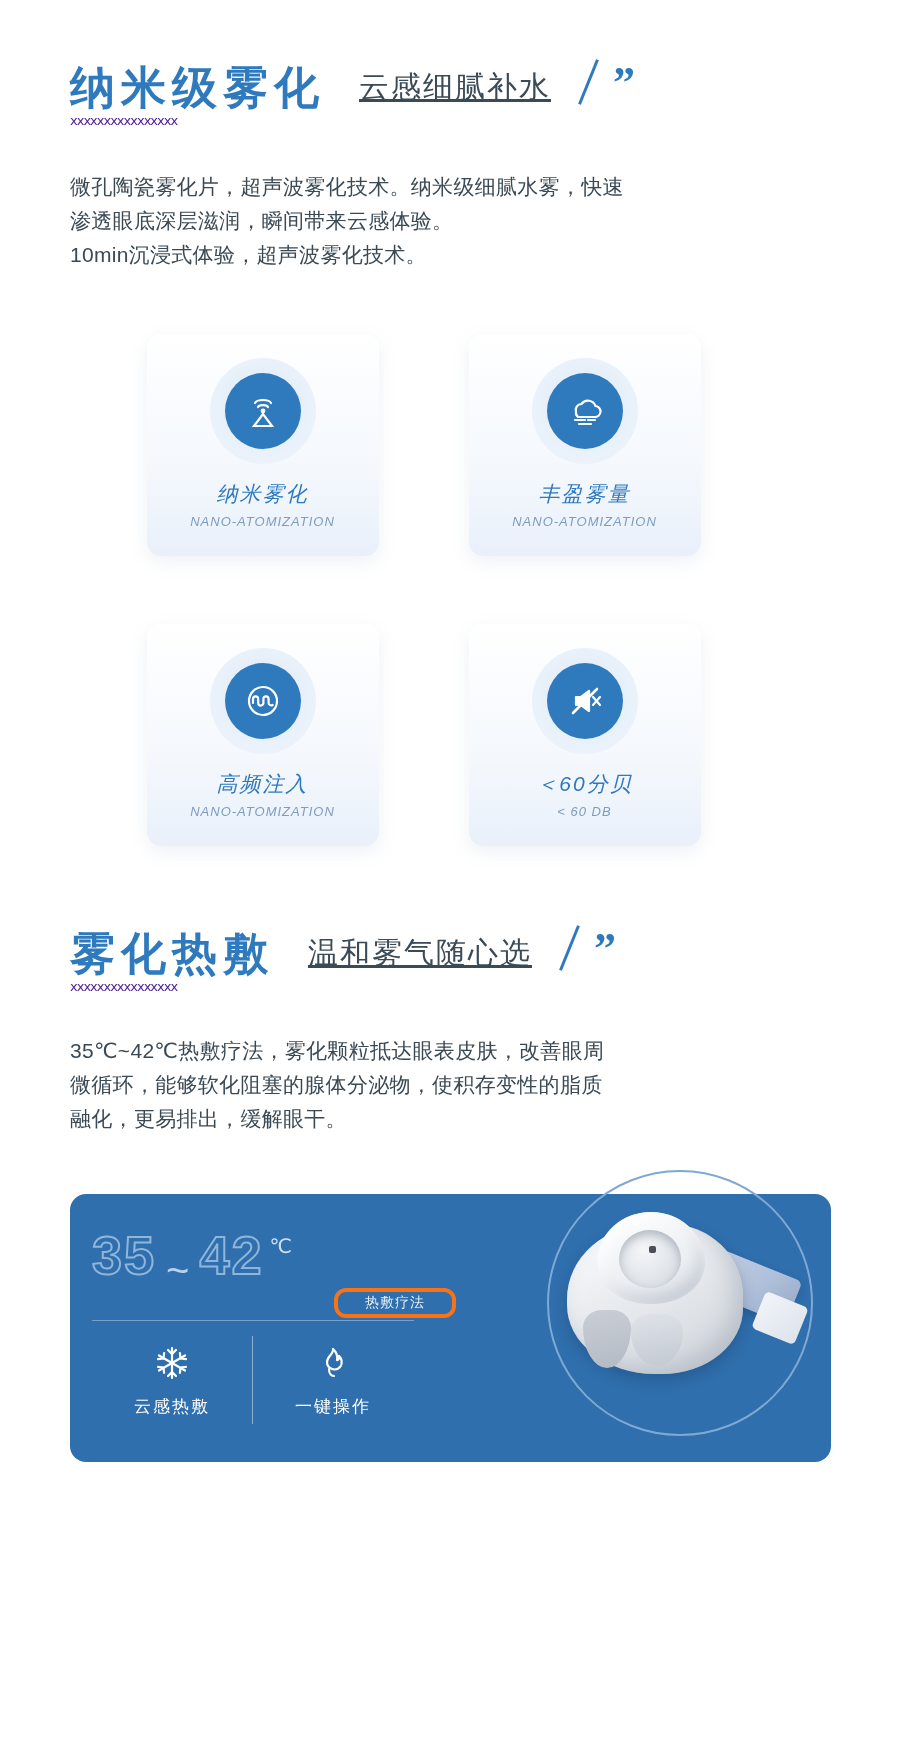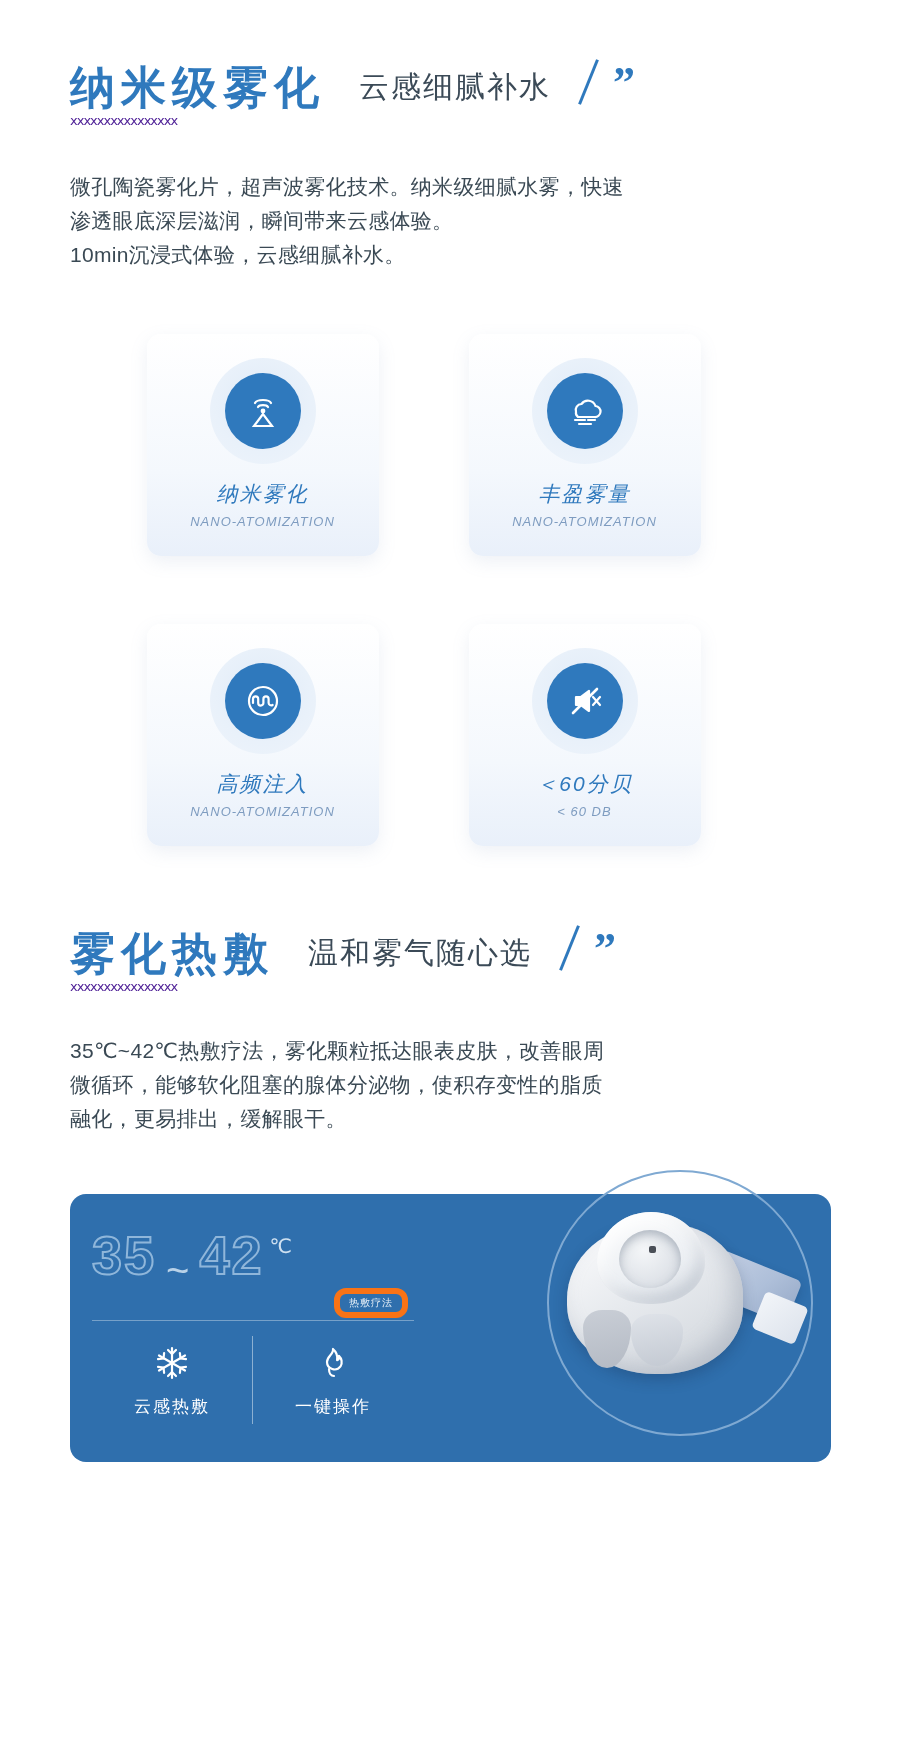--- a/index.html
+++ b/index.html
@@ -40,20 +40,21 @@
     line-height: 1.1;
     white-space: nowrap;
   }
   .head-sub {
     font-size: 30px;
     color: #3b4a57;
     letter-spacing: 2px;
     margin-left: 34px;
     margin-bottom: 4px;
     white-space: nowrap;
+    text-decoration: underline;
   }
   .head-slash {
     margin-left: 22px;
     margin-bottom: 6px;
     width: 34px;
     height: 48px;
     position: relative;
   }
   .head-slash:before {
     content: "";
@@ -198,24 +199,24 @@
   .temp-unit {
     font-size: 20px;
     color: #cfe1f1;
     margin-top: 6px;
     margin-left: 6px;
   }
   .temp-tag {
     position: absolute;
     left: 242px;
     top: 60px;
-    border: 6px solid #f97316;
+    border: 4px solid #f97316;
     border-radius: 12px;
-    padding: 2px 9px;
-    font-size: 10px;
+    padding: 2px 27px;
+    font-size: 14px;
     color: #e4eef7;
     letter-spacing: 1px;
     white-space: nowrap;
   }
   .banner-divider {
     position: absolute;
     left: 22px;
     top: 126px;
     width: 322px;
     height: 1px;
@@ -360,21 +361,21 @@
       <div class="head-sub">云感细腻补水</div>
       <div class="head-slash"></div>
       <div class="head-quote">”</div>
     </div>
     <div class="zigzag">xxxxxxxxxxxxxxxx</div>
   </div>
 
   <div class="para" style="margin-top:42px;">
     <div>微孔陶瓷雾化片，超声波雾化技术。纳米级细腻水雾，快速</div>
     <div>渗透眼底深层滋润，瞬间带来云感体验。</div>
-    <div>10min沉浸式体验，云感细腻补水。</div>
+    <div>10min沉浸式体验，超声波雾化技术。</div>
   </div>
 
   <div class="cards" style="margin-top:62px;">
 
     <div class="card">
       <div class="icon-outer">
         <div class="icon-inner">
           <svg width="46" height="46" viewBox="0 0 46 46" fill="none" stroke="#ffffff" stroke-width="2.2" stroke-linecap="round">
             <path d="M15 15 C17 11, 29 11, 31 15"></path>
             <path d="M18 19 C19.5 16.5, 26.5 16.5, 28 19"></path>

